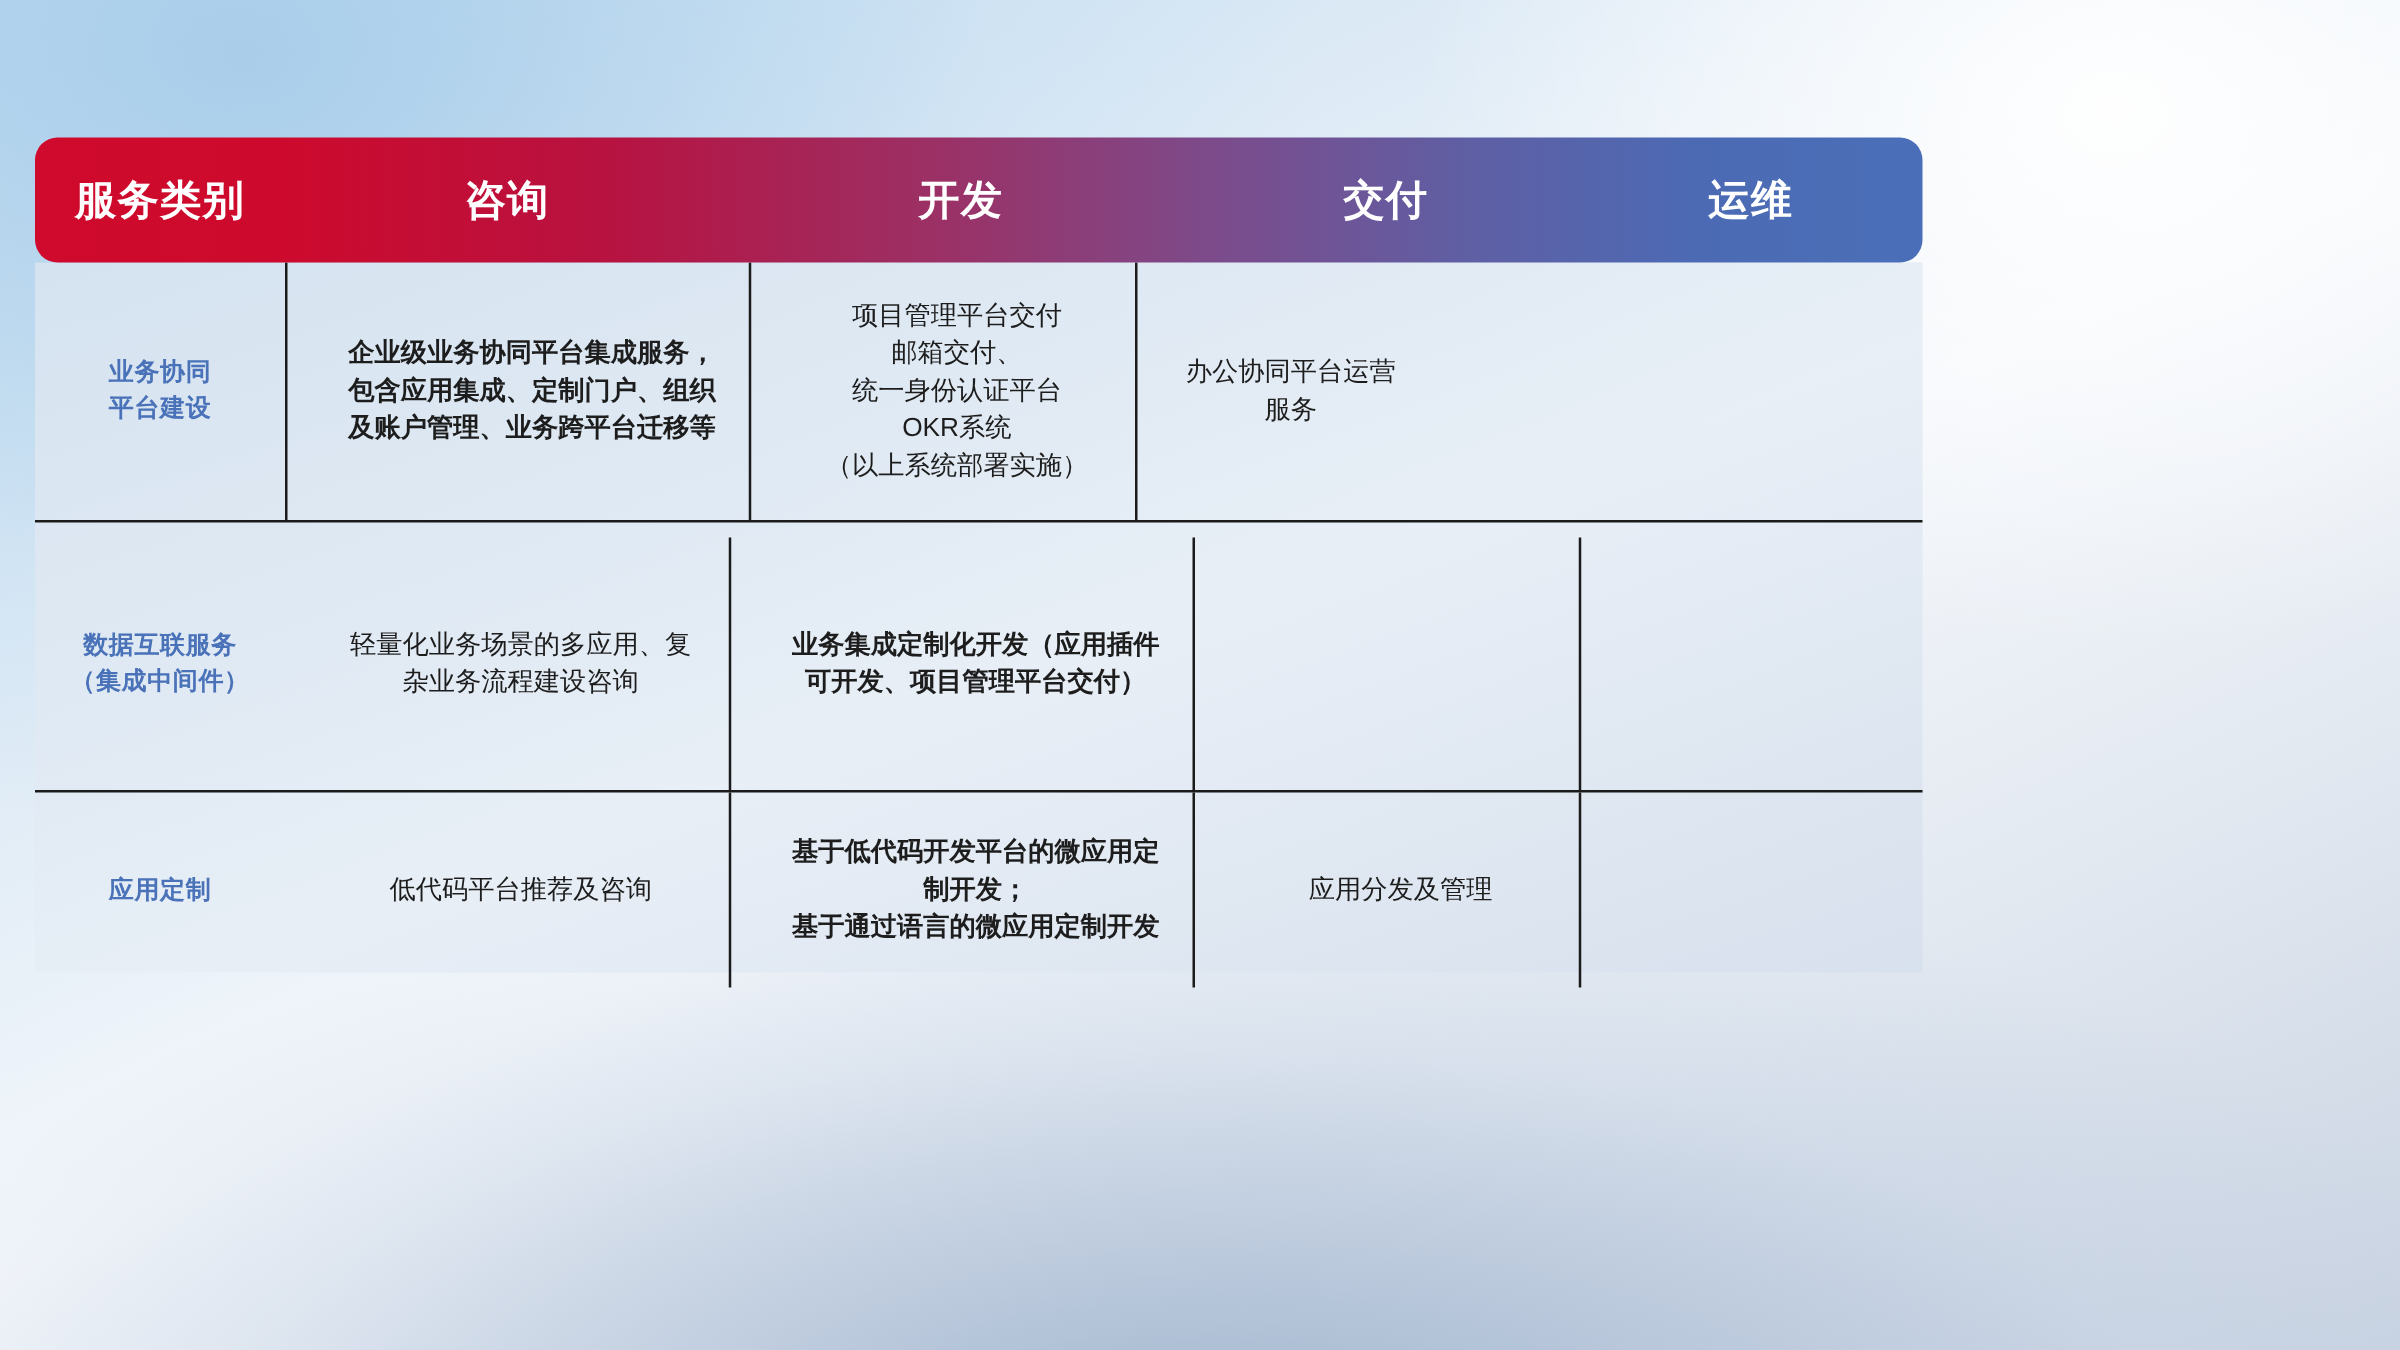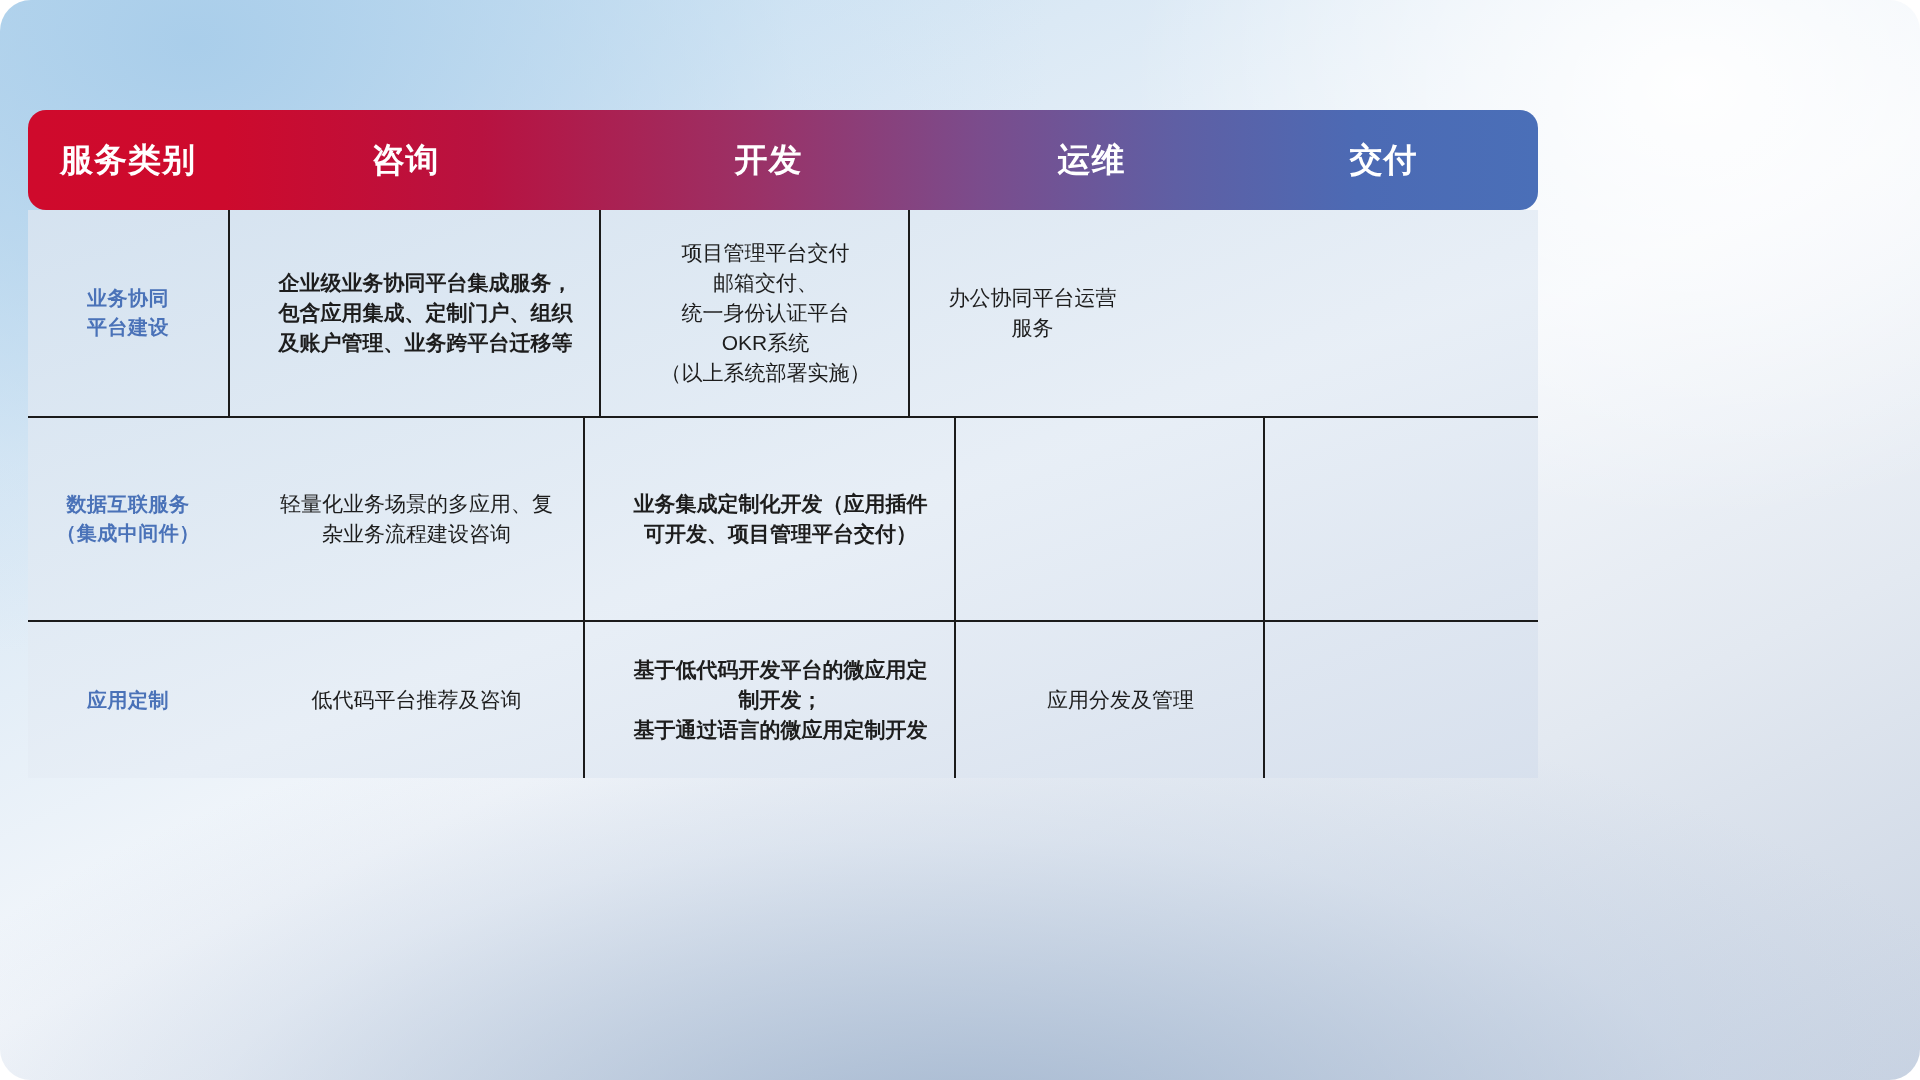--- a/index.html
+++ b/index.html
@@ -15,21 +15,20 @@
 
   #stage {
     position: relative;
     width: 1920px;
     height: 1080px;
     background:
       radial-gradient(ellipse 900px 700px at 88% 8%, rgba(255,255,255,0.95) 0%, rgba(255,255,255,0.0) 62%),
       radial-gradient(ellipse 1100px 800px at 10% 4%, rgba(168,205,234,0.95) 0%, rgba(200,224,243,0.35) 55%, rgba(255,255,255,0) 78%),
       radial-gradient(ellipse 1400px 600px at 50% 108%, rgba(150,172,200,0.85) 0%, rgba(190,205,225,0.35) 55%, rgba(255,255,255,0) 80%),
       linear-gradient(155deg, #bcd9ee 0%, #dbe9f5 26%, #f4f7fb 52%, #e3e9f1 74%, #c9d3e2 100%);
-    border-radius: 31px;
   }
 
   
   #table-wrap {
     position: absolute;
     left: 28px;
     top: 110px;
     width: 1510px;
     height: 668px;
   }
@@ -74,21 +73,21 @@
         rgba(231,238,246,0.94) 55%,
         rgba(215,224,237,0.95) 100%);
   }
 
   .body-row {
     display: flex;
     box-sizing: border-box;
     position: relative;
   }
   .row-1 { height: 208px; }
-  .row-2 { height: 204px; }
+  .row-2 { height: 204px; margin-top: 12px; }
   .row-3 { height: 156px; }
 
   .row-1, .row-2 { border-bottom: 2px solid #1b1b1b; }
 
   .cell {
     box-sizing: border-box;
     display: flex;
     align-items: center;
     justify-content: center;
     text-align: center;
@@ -128,22 +127,22 @@
 <body>
 
 <div id="stage">
 
   <div id="table-wrap">
 
     <div class="header-row">
       <div class="header-cell hc0">服务类别</div>
       <div class="header-cell hc1">咨询</div>
       <div class="header-cell hc2">开发</div>
+      <div class="header-cell hc3">交付</div>
       <div class="header-cell hc4">运维</div>
-      <div class="header-cell hc3">交付</div>
     </div>
 
     <div class="body">
 
       <div class="body-row row-1">
         <div class="cell c0 row-label">业务协同
 平台建设</div>
         <div class="cell c2">企业级业务协同平台集成服务，
 包含应用集成、定制门户、组织
 及账户管理、业务跨平台迁移等</div>

